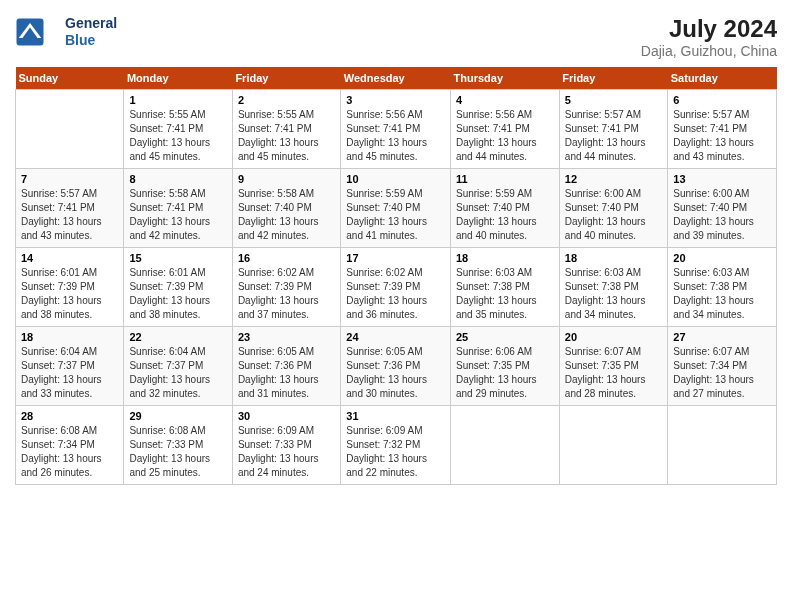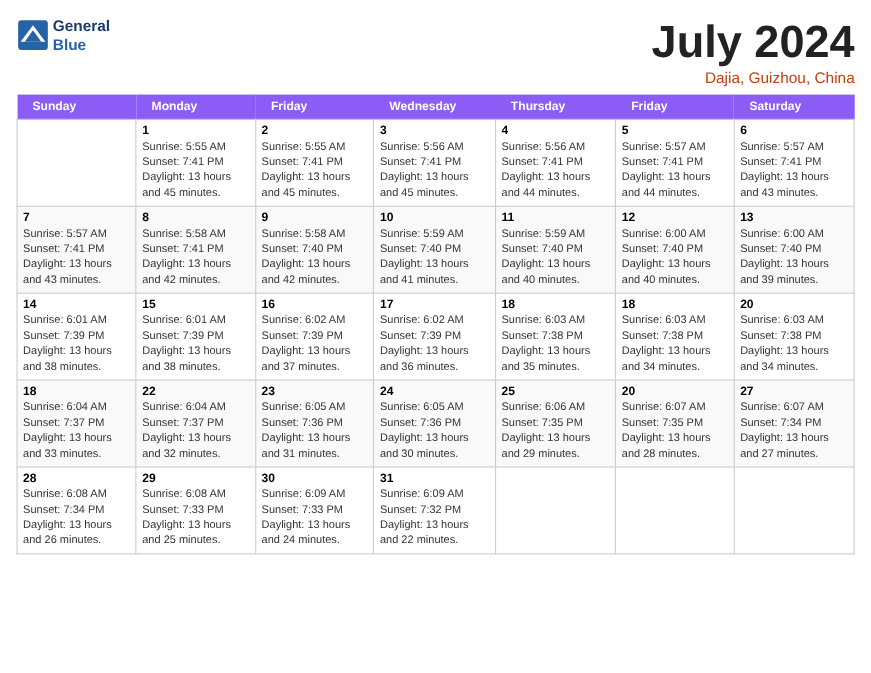--- a/index.html
+++ b/index.html
@@ -16,47 +16,47 @@
     }
     .header-row {
       display: flex;
       justify-content: space-between;
       align-items: flex-start;
       margin-bottom: 8px;
     }
     .logo {
       display: flex;
       align-items: center;
-      gap: 3px;
+      gap: 20px;
     }
     .logo-icon {
       width: 30px;
       height: 30px;
     }
     .title-area {
       text-align: right;
     }
     .month-title {
-      font-size: 41px;
+      font-size: 24px;
       font-weight: bold;
       color: #222;
     }
     .location {
       font-size: 14px;
-      color: #c2410c;
+      color: #737373;
     }
     table {
       width: 100%;
       border-collapse: collapse;
       font-size: 10px;
     }
     th {
-      background: #8b5cf6;
+      background: #c2410c;
       color: #fff;
-      padding: 5px 14px;
+      padding: 5px 3px;
       text-align: left;
       font-size: 11px;
       font-weight: bold;
     }
     td {
       border: 1px solid #ccc;
       vertical-align: top;
       padding: 4px 5px;
       height: 72px;
       width: 113px;

